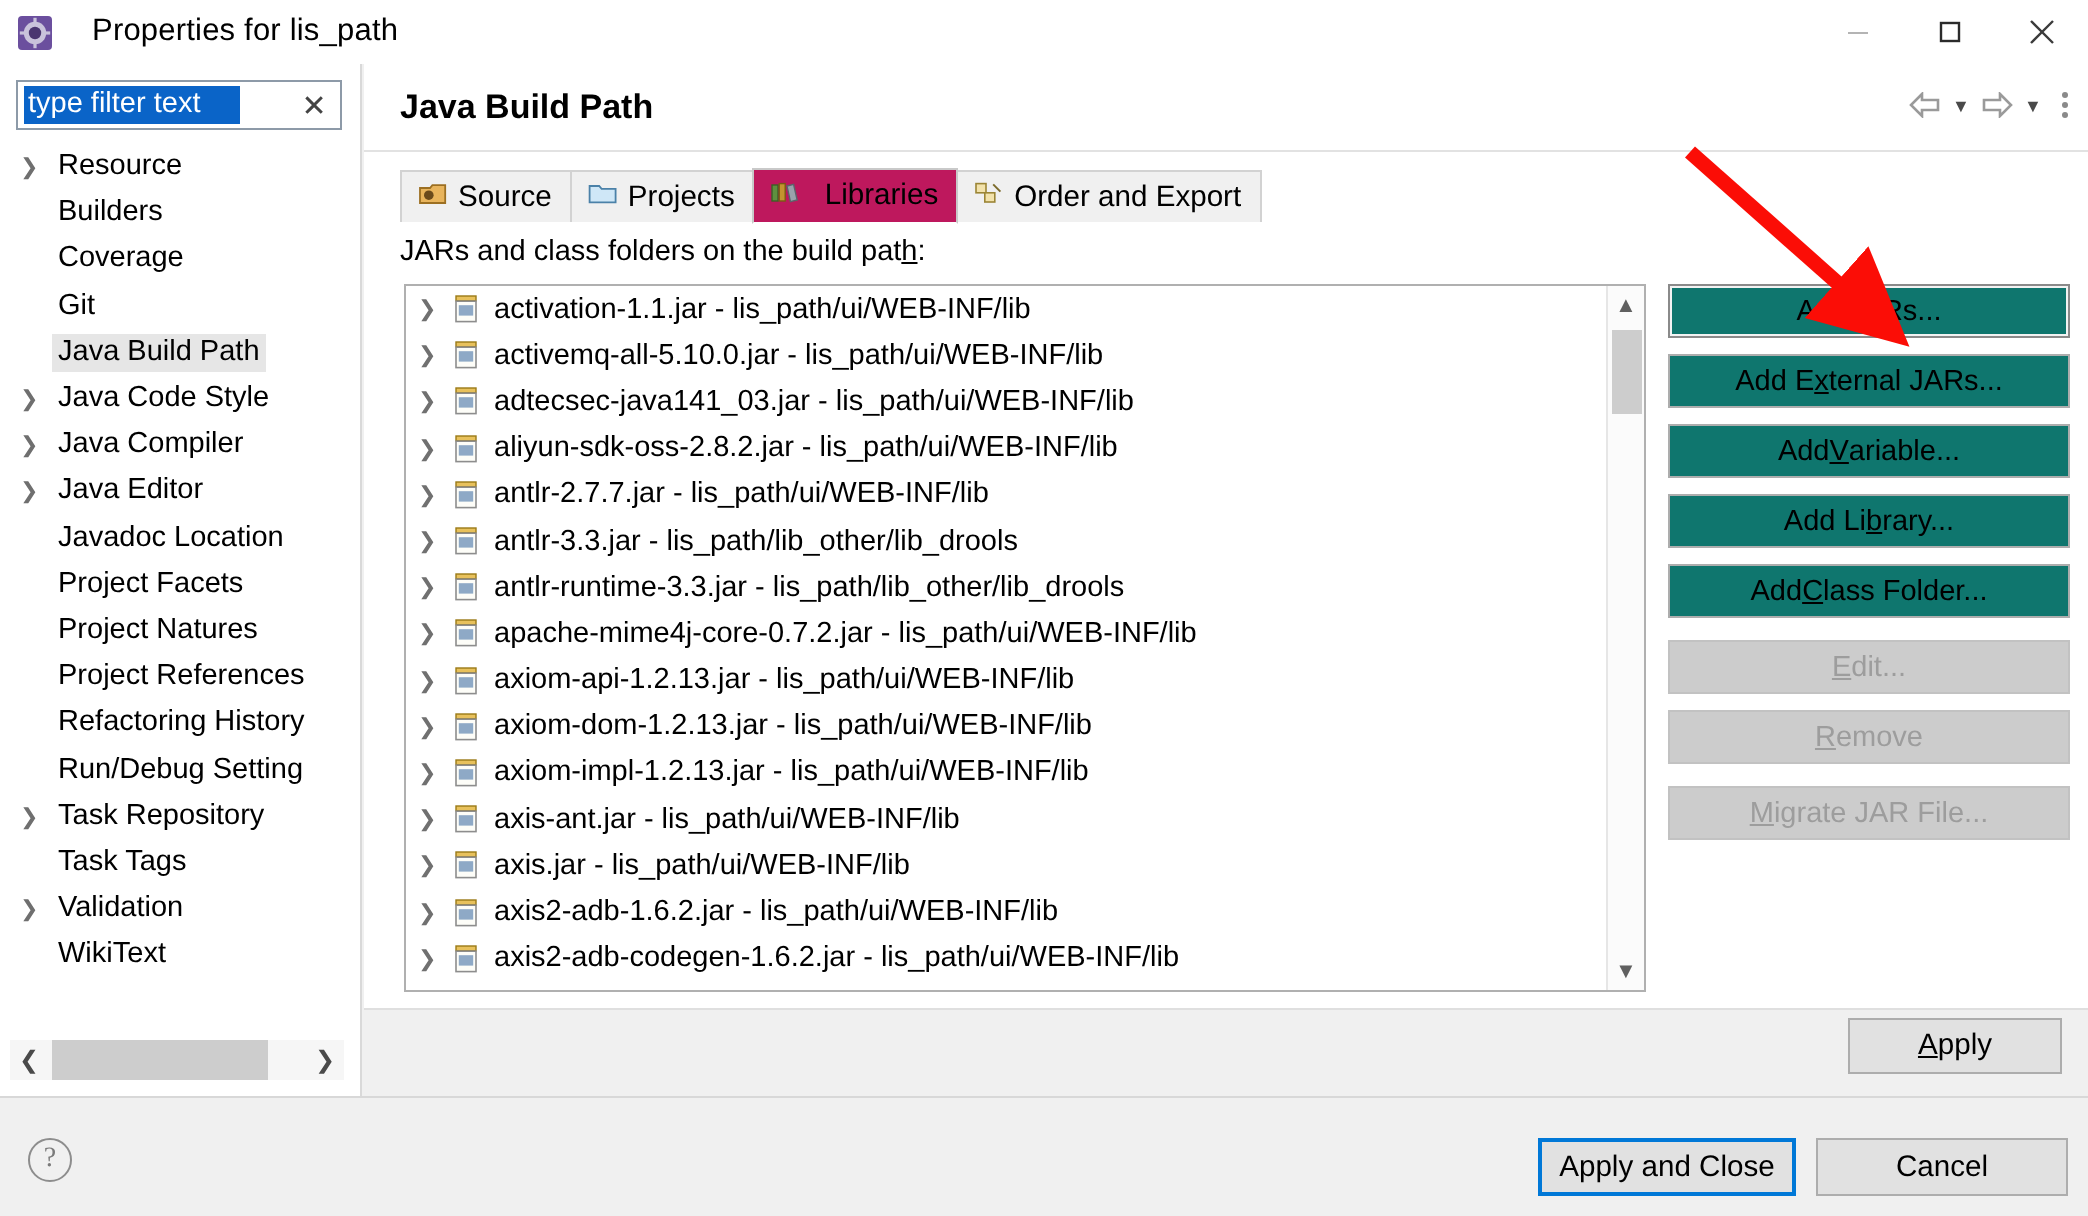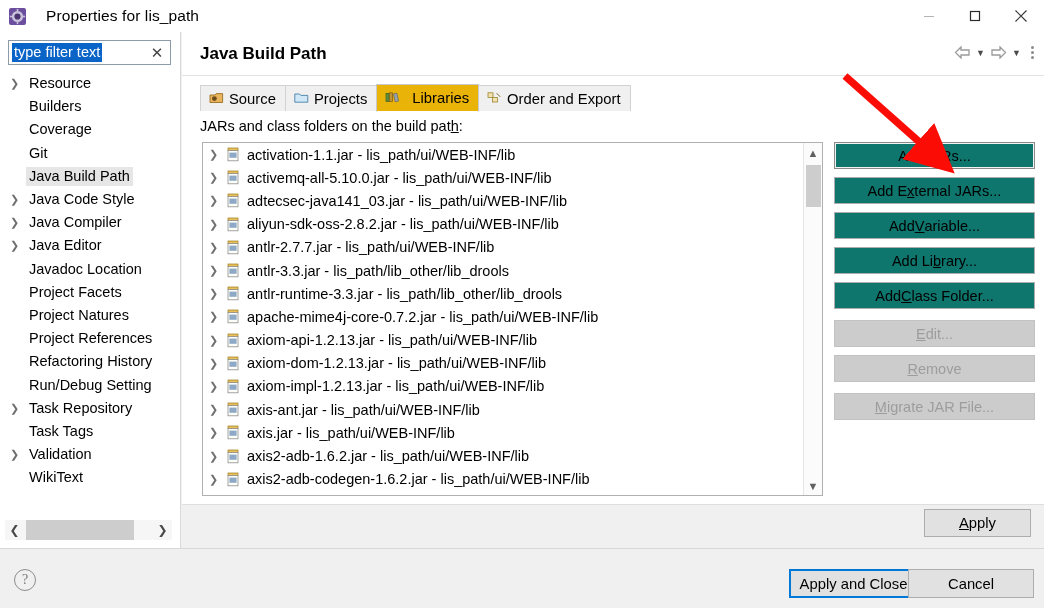--- a/index.html
+++ b/index.html
@@ -44,21 +44,21 @@
     border-right: 1px solid #d9d9d9;
   }
   .filter-wrap {
     position: absolute; left: 8px; top: 8px; width: 163px; height: 25px;
     border: 1px solid #8d9aa8; background: #fff;
     display: flex; align-items: center;
   }
   .filter-text {
     margin-left: 3px;
     background: #0a64c8; color: #ffffff;
-    font-size: 14.5px; padding: 1px 2px 1px 2px; line-height: 17px;
+    font-size: 14.5px; padding: 1px 20px 1px 2px; line-height: 17px;
     white-space: nowrap;
   }
   .filter-clear {
     position: absolute; right: 5px; top: 3px;
     width: 16px; height: 17px; color: #444; font-size: 15px;
     display: flex; align-items: center; justify-content: center; cursor: default;
   }
   .tree { position: absolute; left: 0; top: 40px; width: 180px; }
   .tree-item {
     height: 23.2px; display: flex; align-items: center;
@@ -112,21 +112,21 @@
   .tab {
     display: flex; align-items: center; gap: 5px;
     height: 27px; padding: 0 9px 0 8px;
     font-size: 14.8px; color: #000; white-space: nowrap;
     background: #f0f0f0;
     border: 1px solid #d2d2d2; border-bottom: none;
     margin-right: -1px;
     justify-content: space-between;
   }
   .tab.active {
-    background: #eab308; height: 28px;
+    background: #be185d; height: 28px;
     border: 1px solid #c9c9c9; border-bottom: 1px solid #ffffff;
     position: relative; z-index: 3; gap: 12px;
   }
   .tabs-underline {
     position: absolute; left: 18px; top: 79px; width: 826px; height: 1px; background: #ffffff;
   }
 
   .list-caption {
     position: absolute; left: 18px; top: 86px; font-size: 14.5px;
   }
@@ -187,21 +187,21 @@
   .bottom-bar { position: absolute; left: 0; top: 549px; width: 1044px; height: 59px; background: #f0f0f0; }
   .help-btn {
     position: absolute; left: 14px; top: 20px; width: 22px; height: 22px;
     border-radius: 50%; border: 1.4px solid #8d8d8d; color: #7a7a7a;
     display: flex; align-items: center; justify-content: center;
     font-size: 14px; font-family: "Liberation Serif", serif;
   }
   .btn-apply-close {
     position: absolute; left: 769px; top: 569px; width: 129px; height: 29px;
     background: #e1e1e1; border: 2px solid #0078d7;
-    display: flex; align-items: center; justify-content: center; font-size: 14.8px; margin-left: 20px;
+    display: flex; align-items: center; justify-content: center; font-size: 14.8px;
   }
   .btn-cancel {
     position: absolute; left: 908px; top: 569px; width: 126px; height: 29px;
     background: #e1e1e1; border: 1px solid #adadad;
     display: flex; align-items: center; justify-content: center; font-size: 14.8px;
   }
 
   .annotation { position: absolute; left: 0; top: 0; width: 1044px; height: 608px; pointer-events: none; }
 </style>
 </head>

